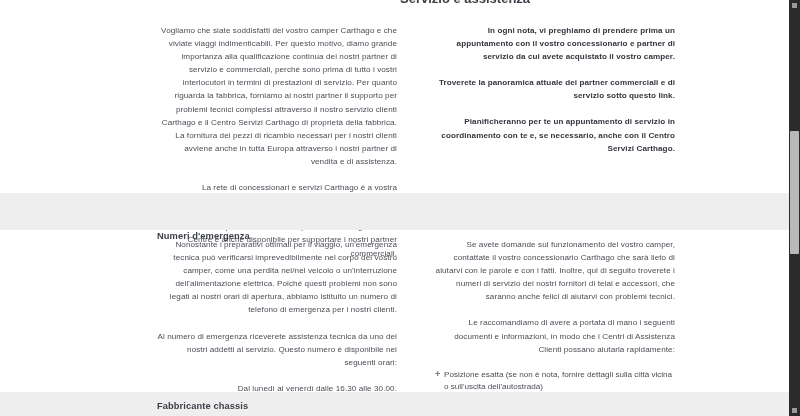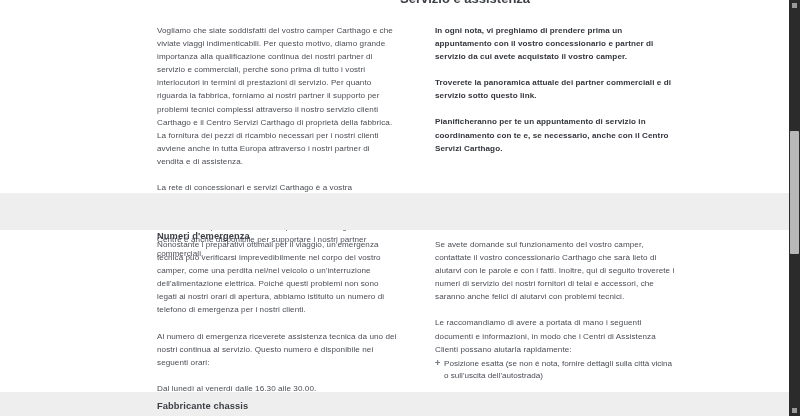--- a/index.html
+++ b/index.html
@@ -64,20 +64,21 @@
   .col {
     width: 240px;
   }
 
   p.body-text {
     margin: 0 0 13px 0;
     font-size: 8.1px;
     line-height: 13.1px;
     color: #4a4d55;
     letter-spacing: 0.01em;
+    text-align: right;
   }
   p.body-text:last-child {
     margin-bottom: 0;
   }
   p.bold-text {
     font-weight: bold;
     color: #33363d;
   }
 
   
@@ -184,28 +185,28 @@
 
   <div class="band" style="top:193px; height:37px;">
     <span class="band-title" style="top:26px;margin-top:12px;">Numeri d'emergenza</span>
   </div>
 
   <div class="content-section" style="top:230px;">
     <div class="two-col" style="top:8px;">
 
       <div class="col">
         <p class="body-text">Nonostante i preparativi ottimali per il viaggio, un'emergenza tecnica può verificarsi imprevedibilmente nel corpo del vostro camper, come una perdita nel/nel veicolo o un'interruzione dell'alimentazione elettrica. Poiché questi problemi non sono legati ai nostri orari di apertura, abbiamo istituito un numero di telefono di emergenza per i nostri clienti.</p>
-        <p class="body-text">Al numero di emergenza riceverete assistenza tecnica da uno dei nostri continua al servizio. Questo numero è disponibile nei seguenti orari:</p>
+        <p class="body-text">Al numero di emergenza riceverete assistenza tecnica da uno dei nostri addetti al servizio. Questo numero è disponibile nei seguenti orari:</p>
         <p class="body-text" style="margin-bottom:0;">Dal lunedì al venerdì dalle 16.30 alle 30.00.</p>
         <p class="body-text">Sabato, domenica e giorni festivi 10.00 - 20.00</p>
       </div>
 
       <div class="col">
         <p class="body-text">Se avete domande sul funzionamento del vostro camper, contattate il vostro concessionario Carthago che sarà lieto di aiutarvi con le parole e con i fatti. Inoltre, qui di seguito troverete i numeri di servizio dei nostri fornitori di telai e accessori, che saranno anche felici di aiutarvi con problemi tecnici.</p>
-        <p class="body-text" style="margin-bottom:2px;">Le raccomandiamo di avere a portata di mano i seguenti documenti e informazioni, in modo che i Centri di Assistenza Clienti possano aiutarla rapidamente:</p>
+        <p class="body-text" style="margin-bottom:13px;">Le raccomandiamo di avere a portata di mano i seguenti documenti e informazioni, in modo che i Centri di Assistenza Clienti possano aiutarla rapidamente:</p>
 
         <ul class="plus-list">
           <li>
             <span class="plus-marker">+</span>
           </li>
           <li>
             <span class="plus-marker">+</span>
             <span>Posizione esatta (se non è nota, fornire dettagli sulla città vicina o sull'uscita dell'autostrada)</span>
           </li>
 

